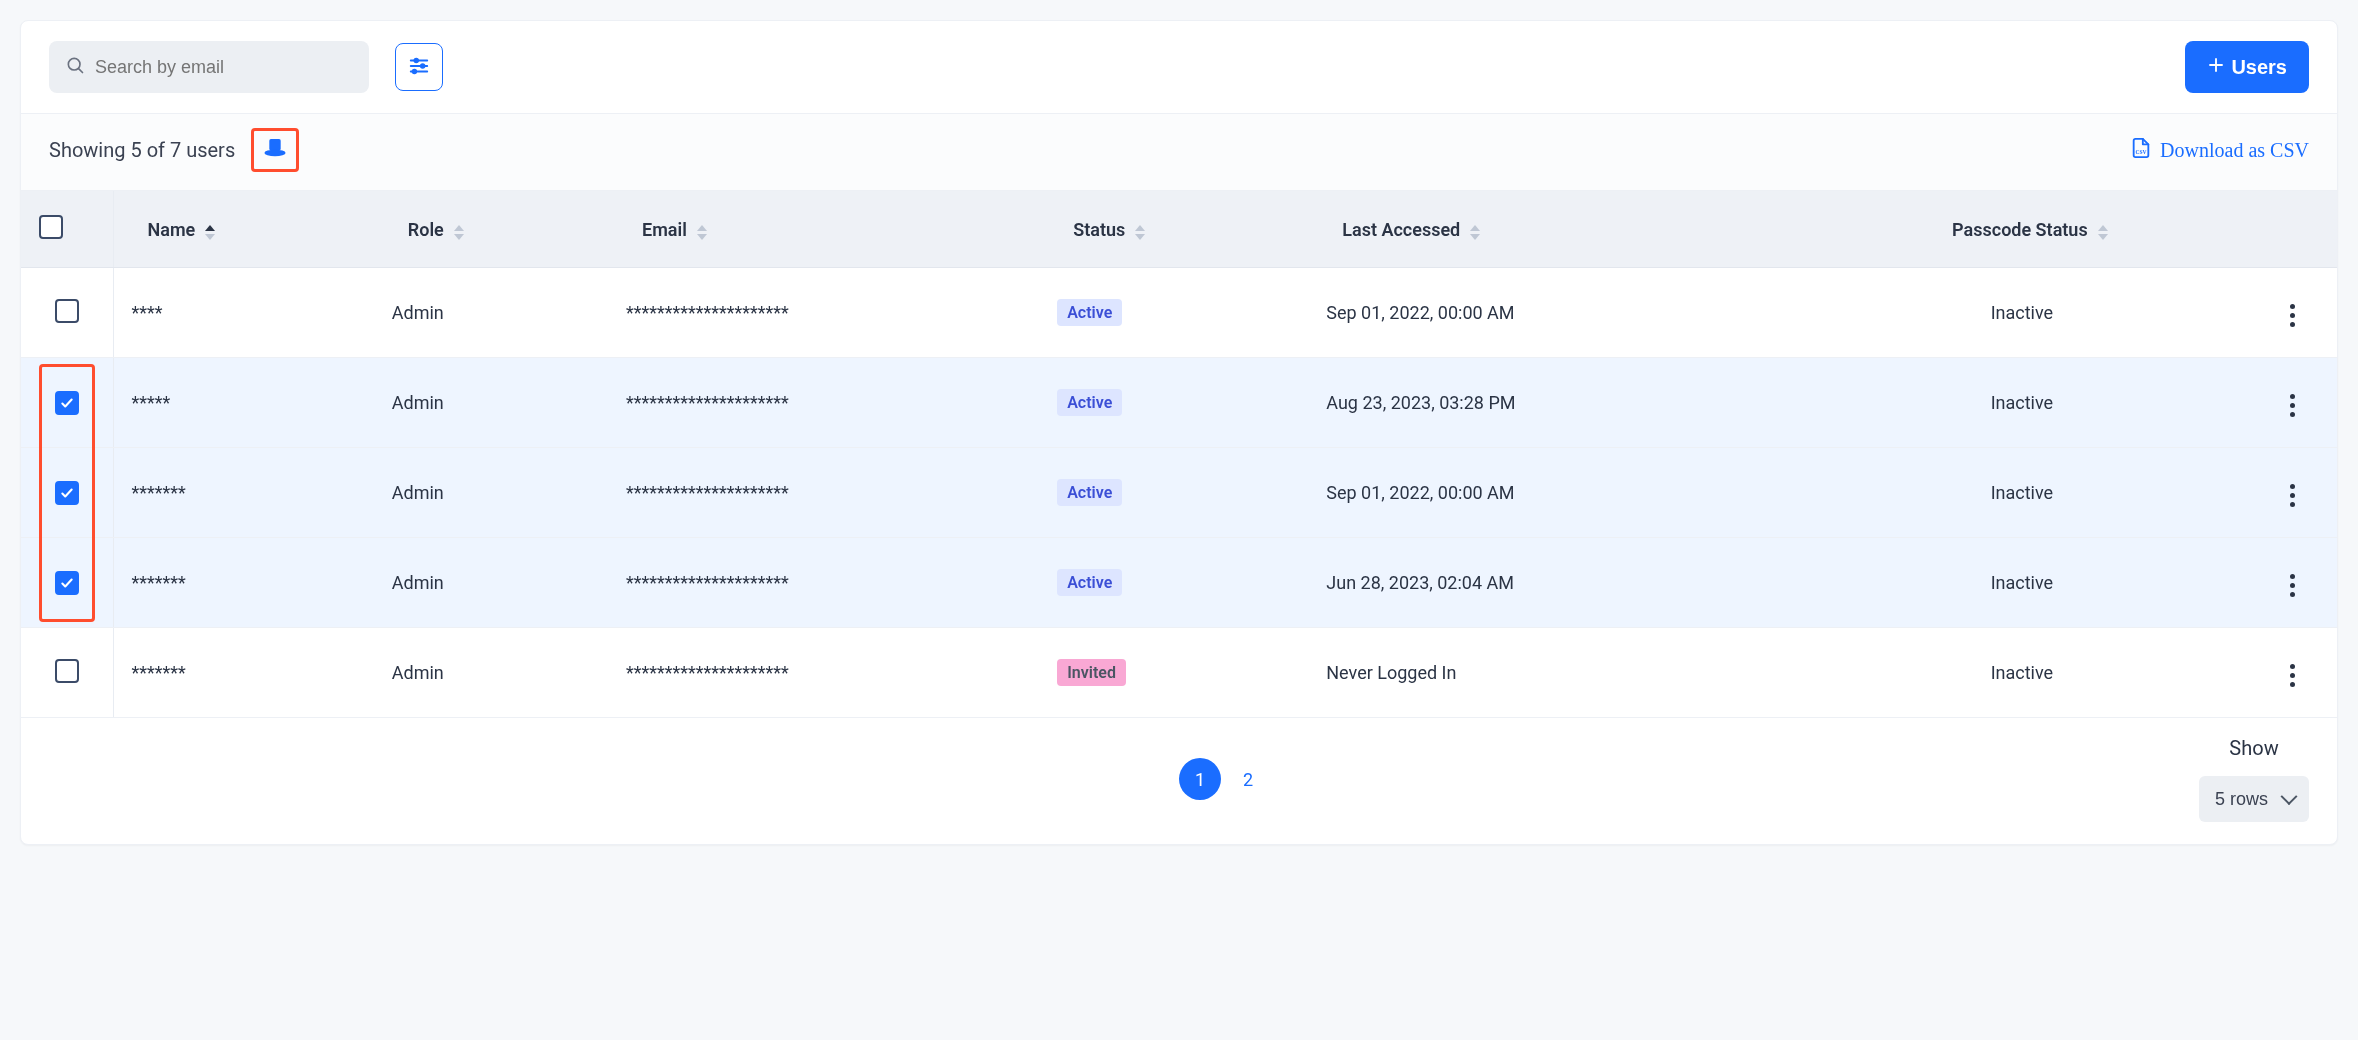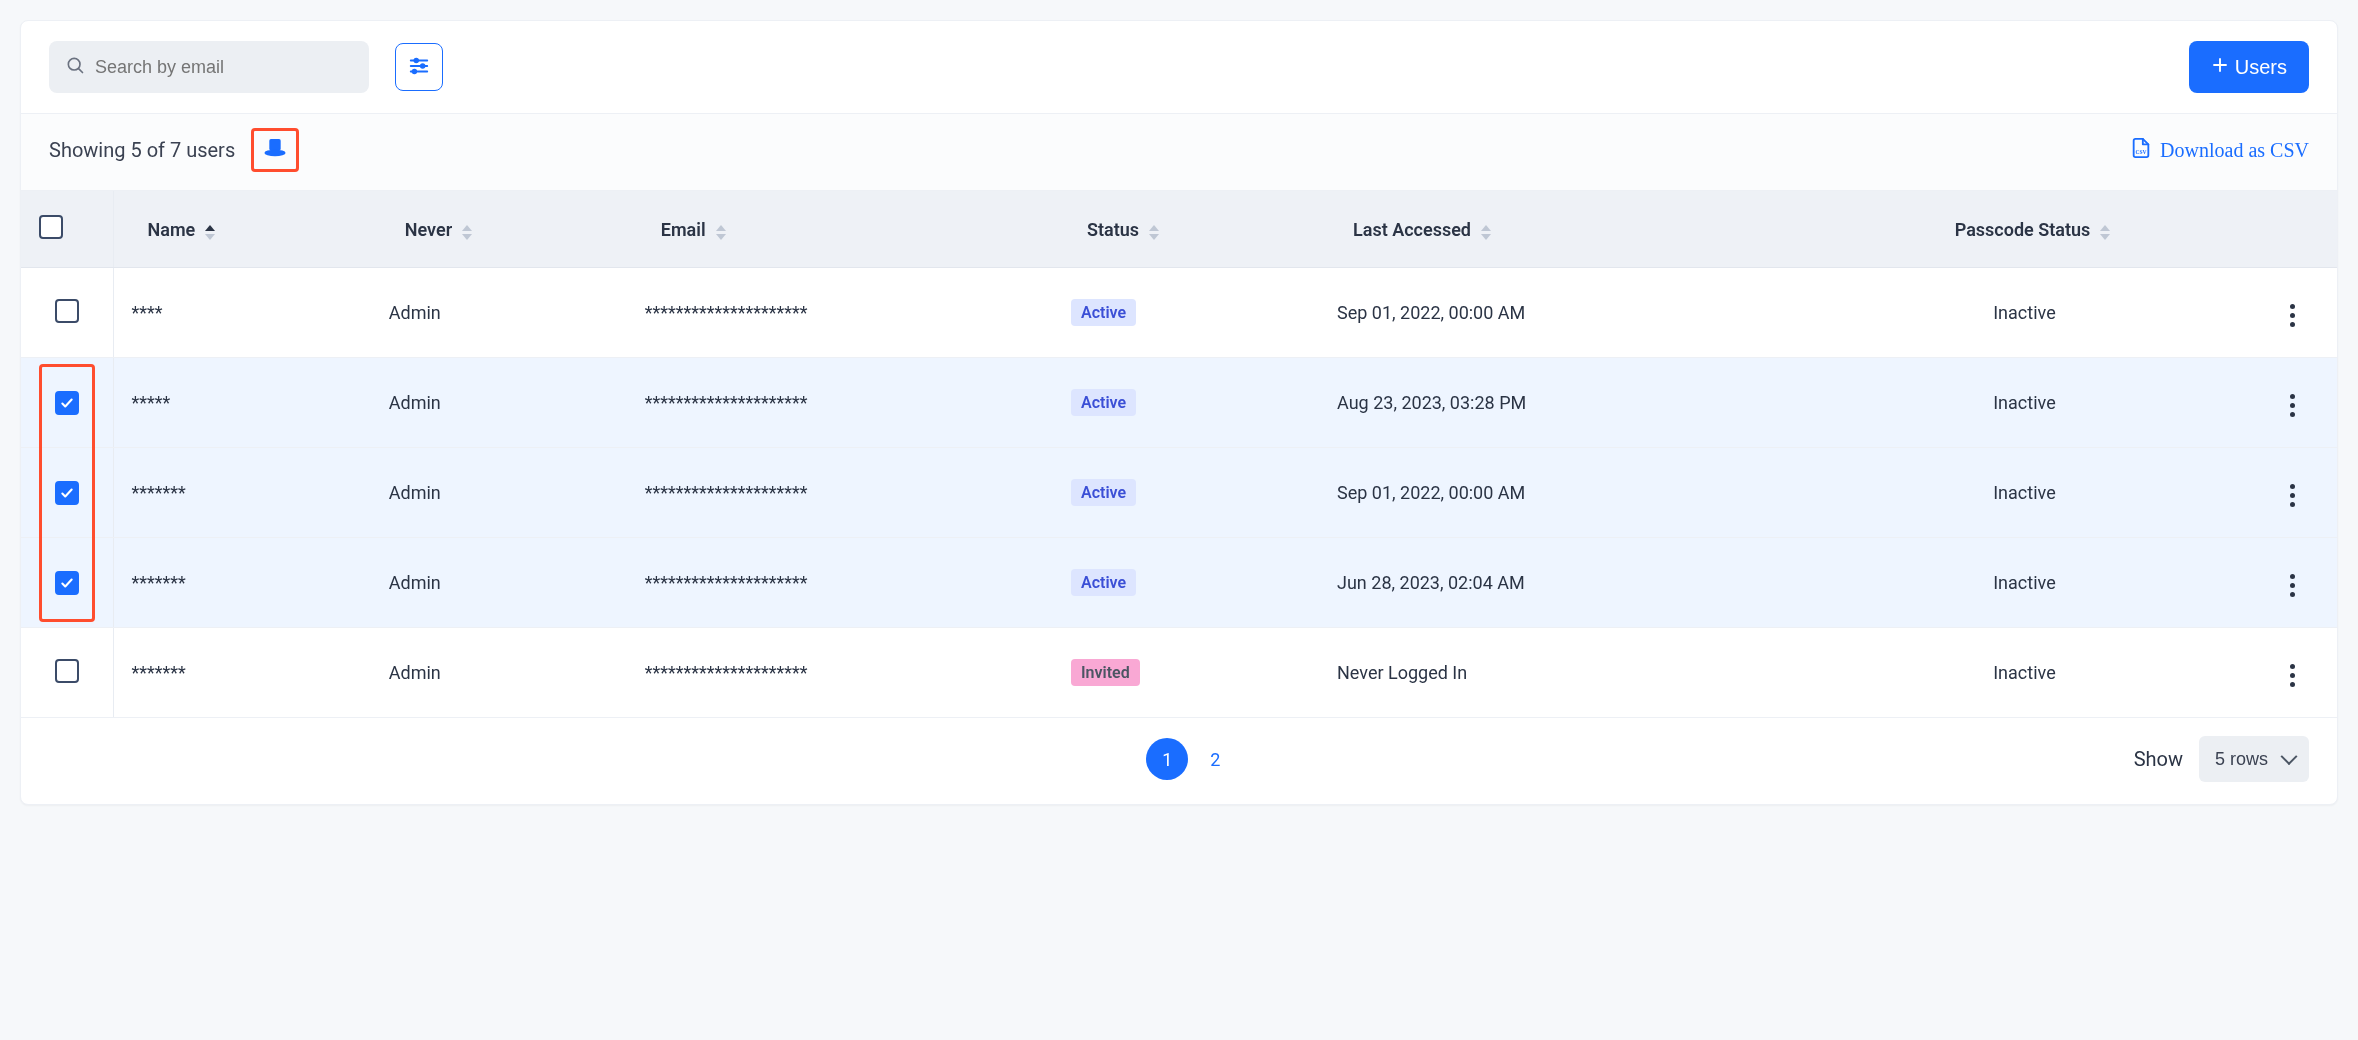--- a/index.html
+++ b/index.html
@@ -54,21 +54,21 @@
     background: #ffffff;
     border: 1.5px solid #1a6dff;
     border-radius: 8px;
     cursor: pointer;
   }
   .toolbar-spacer { flex: 1 1 auto; }
   .add-btn {
     background: #1a6dff;
     color: #ffffff;
     font-size: 20px;
-    font-weight: 400;
+    font-weight: 700;
     border: none;
     border-radius: 8px;
     height: 52px;
     padding: 0 22px;
     display: flex;
     align-items: center;
     gap: 6px;
     cursor: pointer;
   }
 
@@ -210,20 +210,21 @@
     cursor: pointer;
   }
   .page.active { background: #1a6dff; color: #fff; }
   .page.inactive { background: #fff; color: #1a6dff; border: none; }
   .show-wrap {
     display: flex;
     align-items: center;
     gap: 16px;
     font-size: 20px;
     color: #2b3445;
+    flex-direction: column;
   }
   .rows-select {
     background: #eceff3;
     border: none;
     border-radius: 6px;
     height: 46px;
     padding: 0 40px 0 16px;
     font-size: 18px;
     color: #3b4252;
     cursor: pointer;
@@ -328,21 +329,21 @@
                     <polygon points="5,0 10,6 0,6" fill="#2b3445"></polygon>
                   </svg>
                 <svg width="10" height="7" viewBox="0 0 10 7">
                     <polygon points="0,1 10,1 5,7" fill="#bfc7d4"></polygon>
                   </svg>
               </span>
             </span>
           </th>
           <th>
             <span class="th-wrap">
-              <span>Never</span>
+              <span>Role</span>
               <span class="sort-arrows">
                 <svg width="10" height="7" viewBox="0 0 10 7">
                     <polygon points="5,0 10,6 0,6" fill="#bfc7d4"></polygon>
                   </svg>
                 <svg width="10" height="7" viewBox="0 0 10 7">
                     <polygon points="0,1 10,1 5,7" fill="#bfc7d4"></polygon>
                   </svg>
               </span>
             </span>
           </th>

